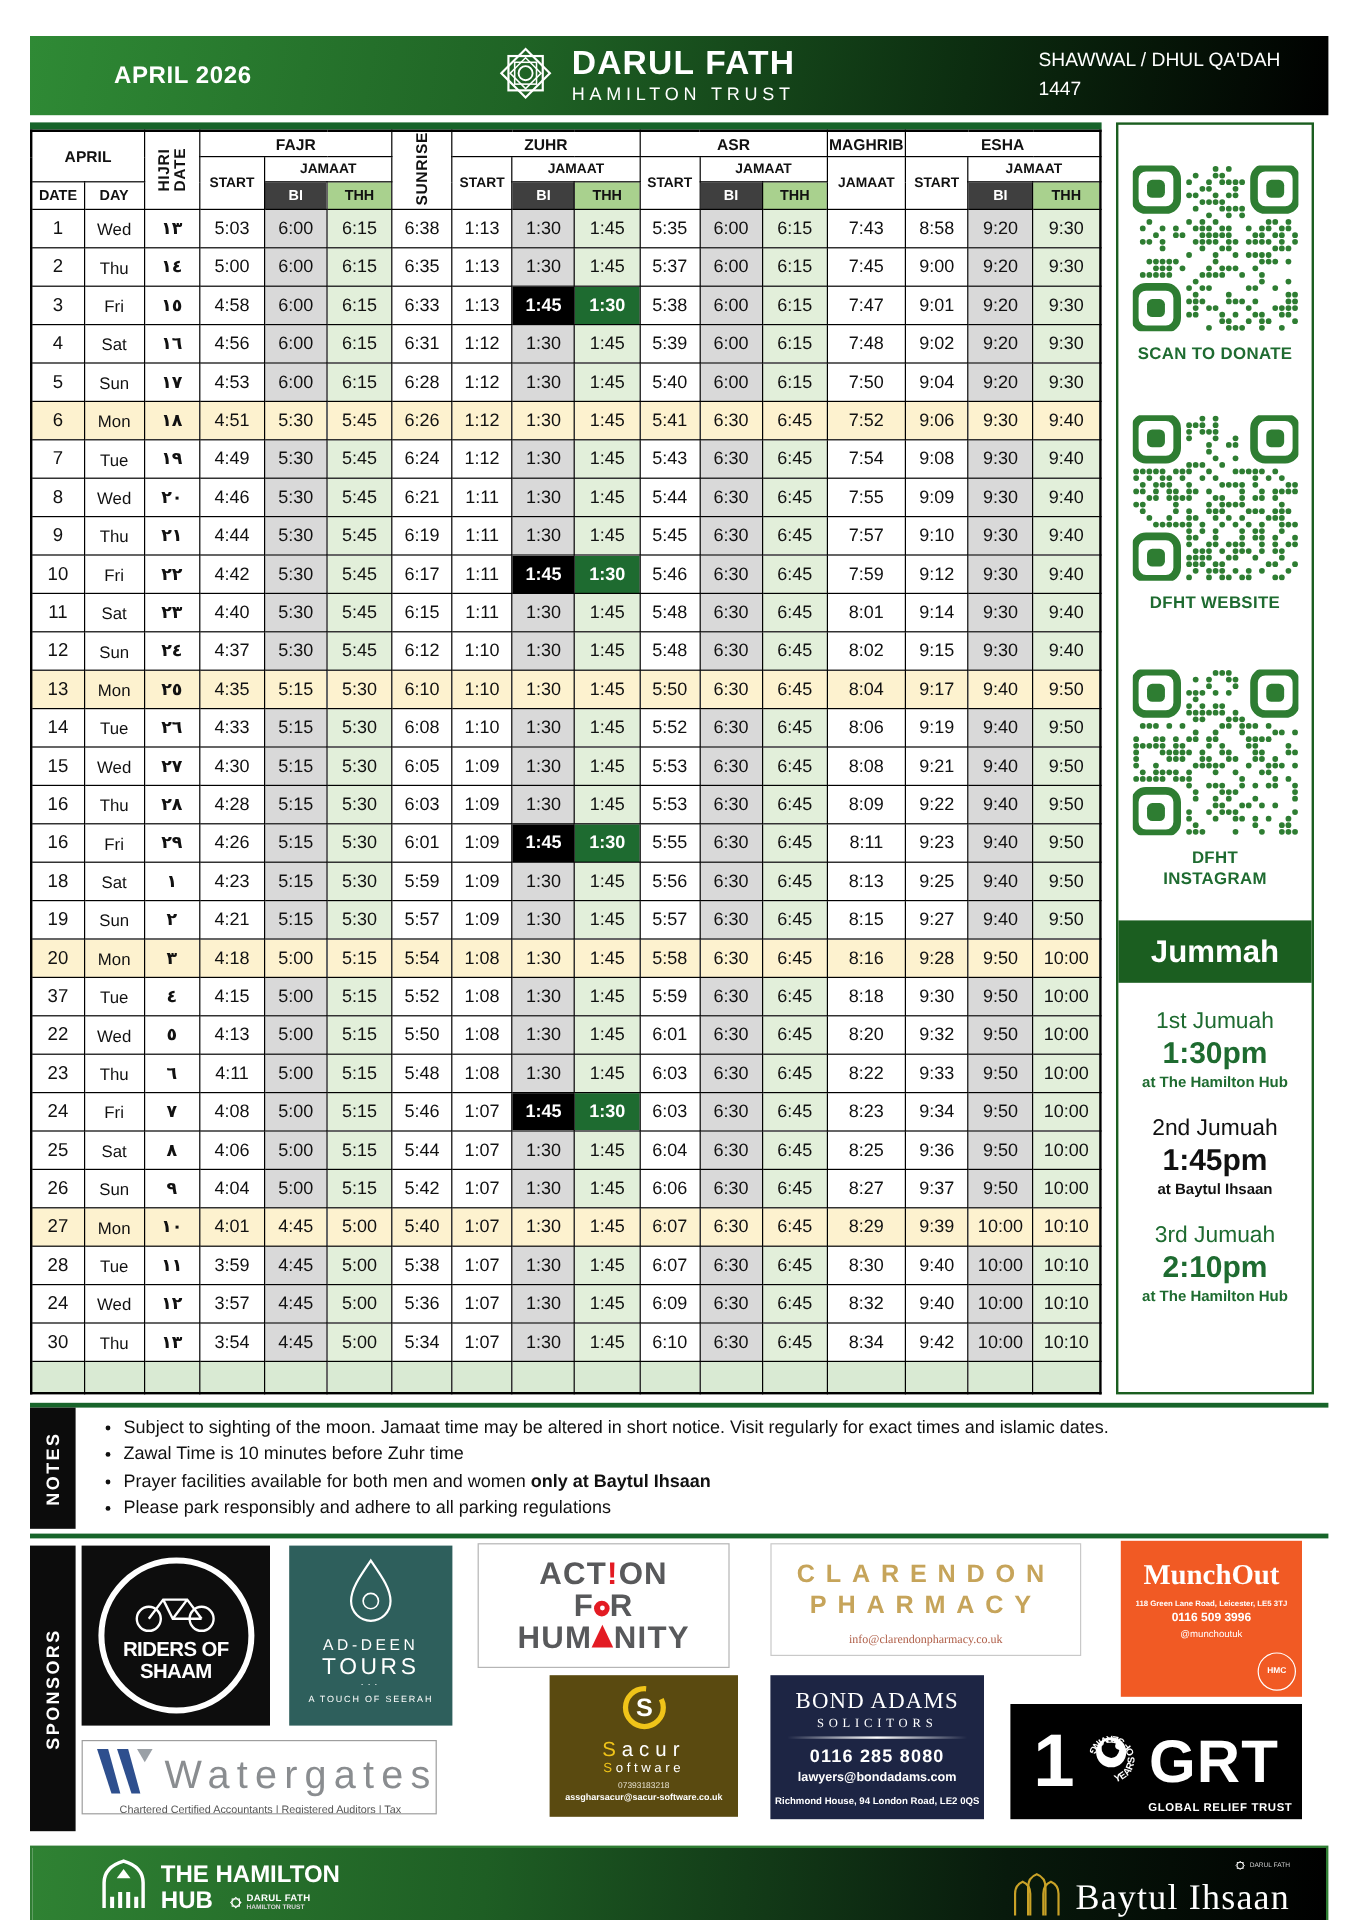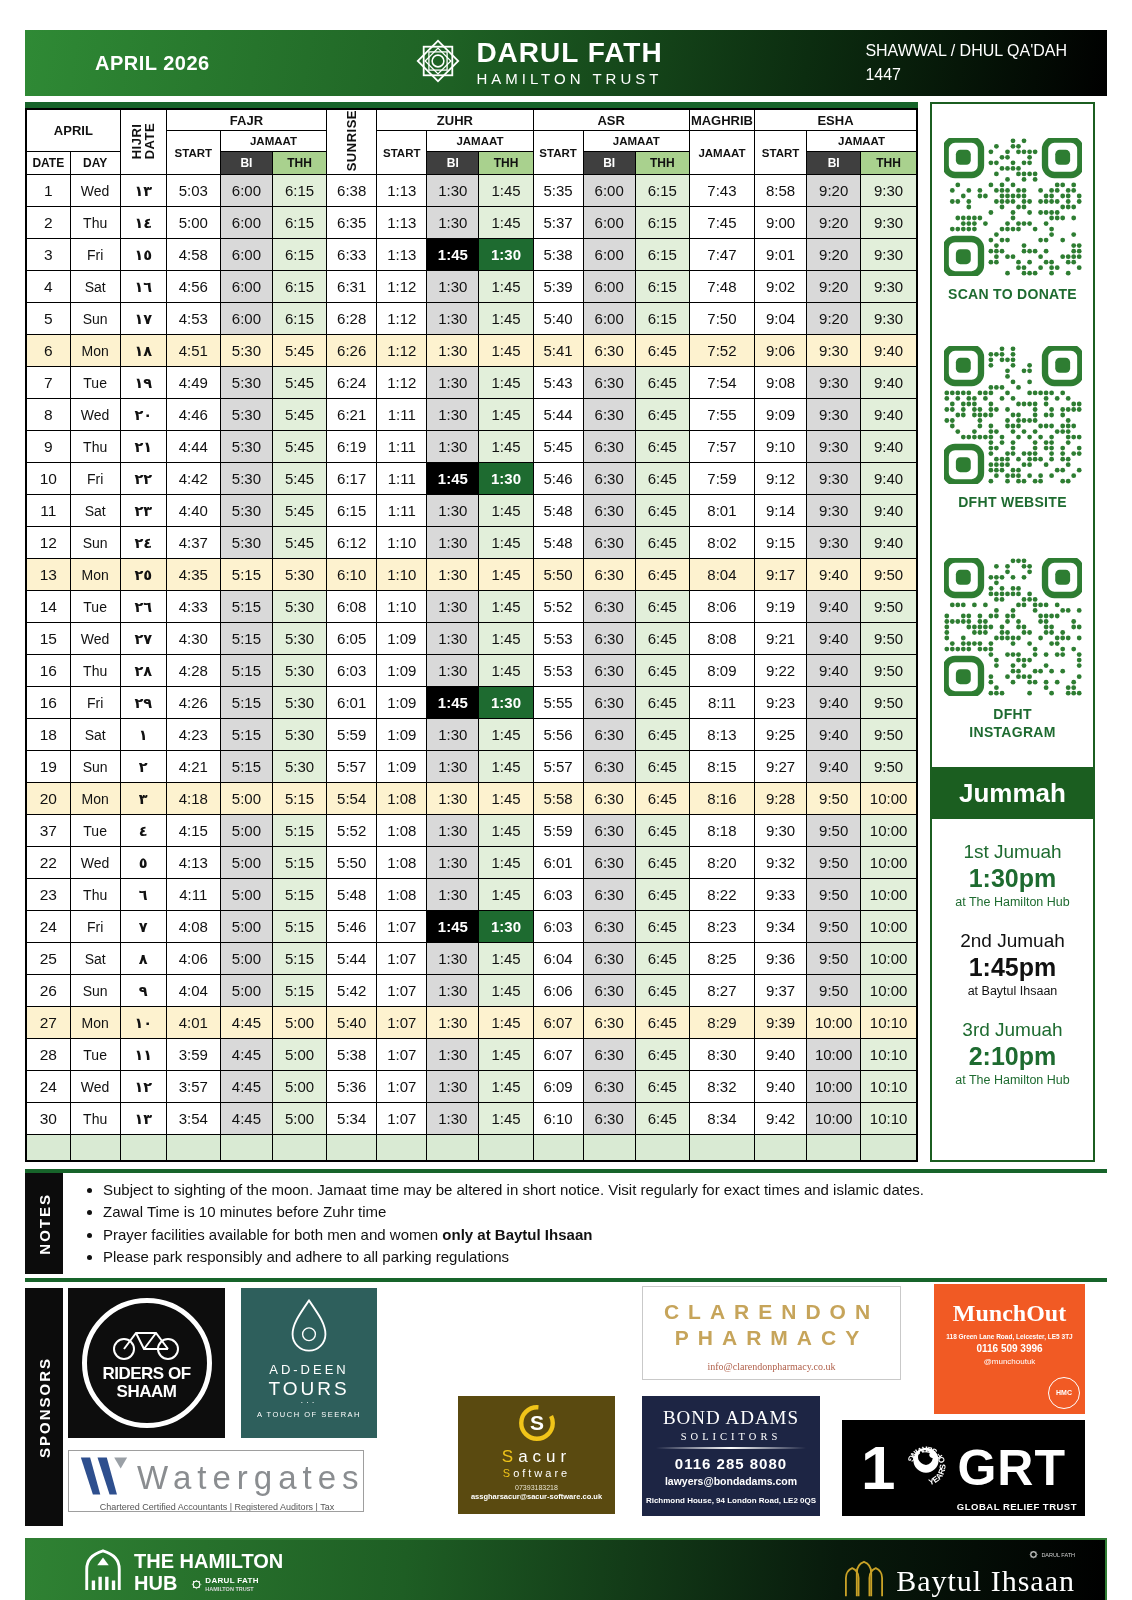--- a/index.html
+++ b/index.html
@@ -51,21 +51,21 @@
   .qr-label{margin-top:10px;font-size:14px;font-weight:700;color:#1e6b30;letter-spacing:.3px;white-space:nowrap;}
   .qr-label.wrap{white-space:normal;width:112px;margin-left:auto;margin-right:auto;line-height:1.25;}
   .jummah-banner{margin-top:26px;width:100%;height:52px;background:#1b5e20;color:#fff;font-size:26px;font-weight:700;
     display:flex;align-items:center;justify-content:center;}
   .jummah-entries{margin-top:22px;text-align:center;}
   .jummah-entry{margin-bottom:21px;}
   .jummah-entry.green{color:#1e6b30;}
   .jummah-entry.black{color:#111;}
   .j-name{font-size:19px;}
   .j-time{font-size:25px;font-weight:700;margin-top:1px;}
-  .j-venue{font-size:12.5px;margin-top:2px;}
+  .j-venue{font-size:12.5px;margin-top:2px;font-weight:bold;}
 
   
   .rule{height:4px;background:#17642a;margin-top:7px;}
   .notes{display:flex;margin-top:0;}
   .side-tab{width:38px;background:#0c0c0c;color:#fff;display:flex;align-items:center;justify-content:center;}
   .side-tab .v{writing-mode:vertical-rl;transform:rotate(180deg);font-weight:700;font-size:15px;letter-spacing:2px;}
   .notes-list{margin:6px 0 6px 14px;padding-left:26px;flex:1;}
   .notes-list li{font-size:15px;line-height:1.48;}
   .notes-list li b{font-weight:700;}
 
@@ -1471,20 +1471,25 @@
           <path d="M23,2 C12,18 5,28 5,39 a18,18 0 0 0 36,0 C41,28 34,18 23,2 Z" fill="none" stroke="#fff" stroke-width="2"></path>
           <circle cx="23" cy="39" r="7" fill="none" stroke="#fff" stroke-width="1.5"></circle>
         </svg>
       </span>
       <div class="n1">AD-DEEN</div>
       <div class="n2">TOURS</div>
       <div class="dots">···</div>
       <div class="tag">A TOUCH OF SEERAH</div>
     </div>
 
+    <div class="spbox afh">
+      <div class="ln"><span>ACT</span><span class="red">!</span><span>ON</span></div>
+      <div class="ln"><span>F</span><span class="dot"></span><span>R</span></div>
+      <div class="ln"><span>HUM</span><span class="tri"></span><span>NITY</span></div>
+    </div>
 
     <div class="spbox clarendon">
       <div class="clar-n">CLARENDON</div>
       <div class="clar-n">PHARMACY</div>
       <div class="clar-e">info@clarendonpharmacy.co.uk</div>
     </div>
 
     <div class="spbox munchout">
       <div class="mo-name">MunchOut</div>
       <div class="mo-addr">118 Green Lane Road, Leicester, LE5 3TJ</div>

